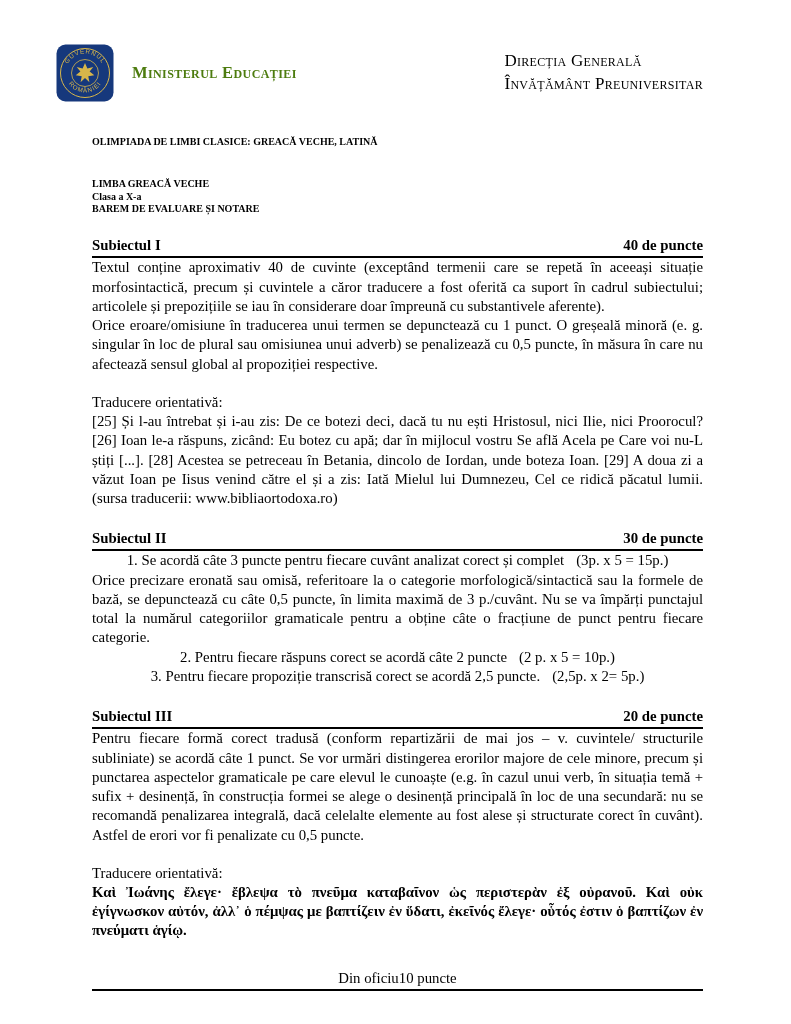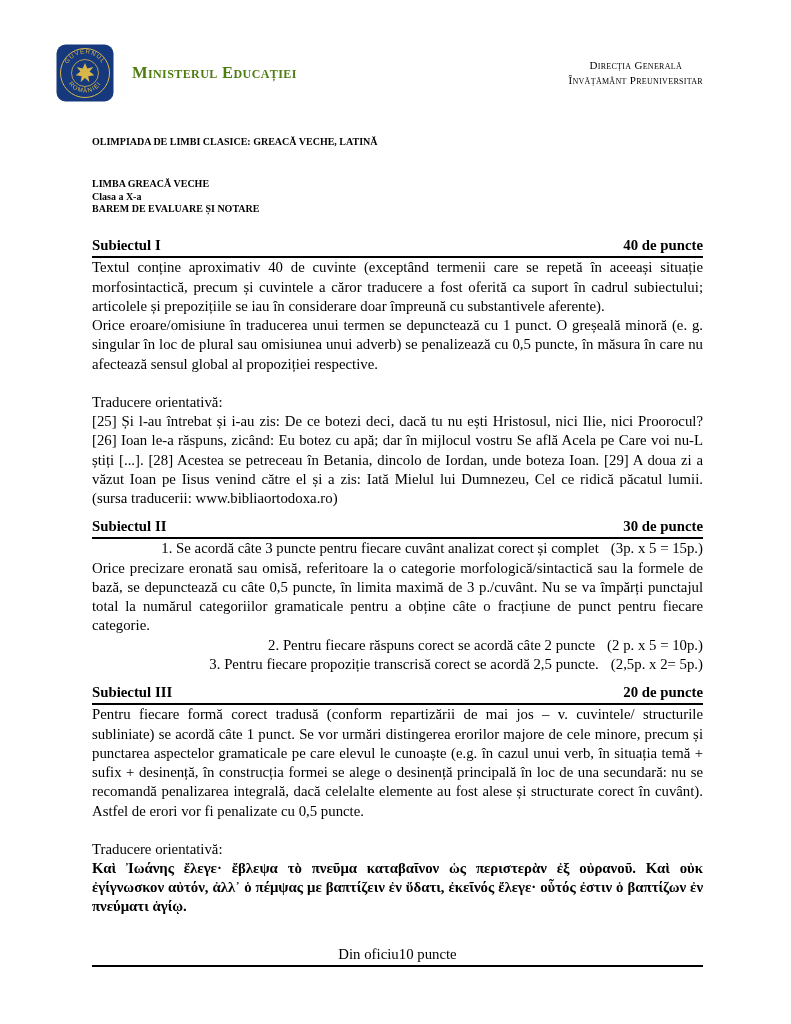--- a/index.html
+++ b/index.html
@@ -23,43 +23,43 @@
   .ministry {
     margin-left:18px;
     font-variant:small-caps;
     font-weight:bold;
     color:#4d7c0f;
     font-size:16.5px;
     letter-spacing:0.4px;
   }
   .dept {
     margin-left:auto;
-    text-align:center;
+    text-align:left;
     font-variant:small-caps;
-    font-size:11px;
+    font-size:17px;
     letter-spacing:0.3px;
     line-height:1.35;
   }
 
   
   .titleblock { margin-top:34px; font-weight:bold; font-size:10px; line-height:1.28; }
   .titleblock .gap { margin-top:29px; }
 
   
   .sec-head {
     display:flex; justify-content:space-between;
     font-weight:bold;
     border-bottom:2px solid #000;
     padding-bottom:1px;
-    margin-top:9px;
+    margin-top:21px;
   }
   .sec-head.first { margin-top:20px; }
   p.just { text-align:justify; }
   .lbl-gap { margin-top:19px; }
-  .item-row { display:flex; justify-content:flex-end; }
+  .item-row { display:flex; justify-content:center; }
   .item-row .calc { white-space:nowrap; padding-left:12px; }
   .greek { font-weight:bold; text-align:justify; }
 
   .footer-row {
     display:flex; justify-content:center;
     font-weight:normal;
     border-bottom:2px solid #000;
     padding-bottom:1px;
     margin-top:28px;
   }

